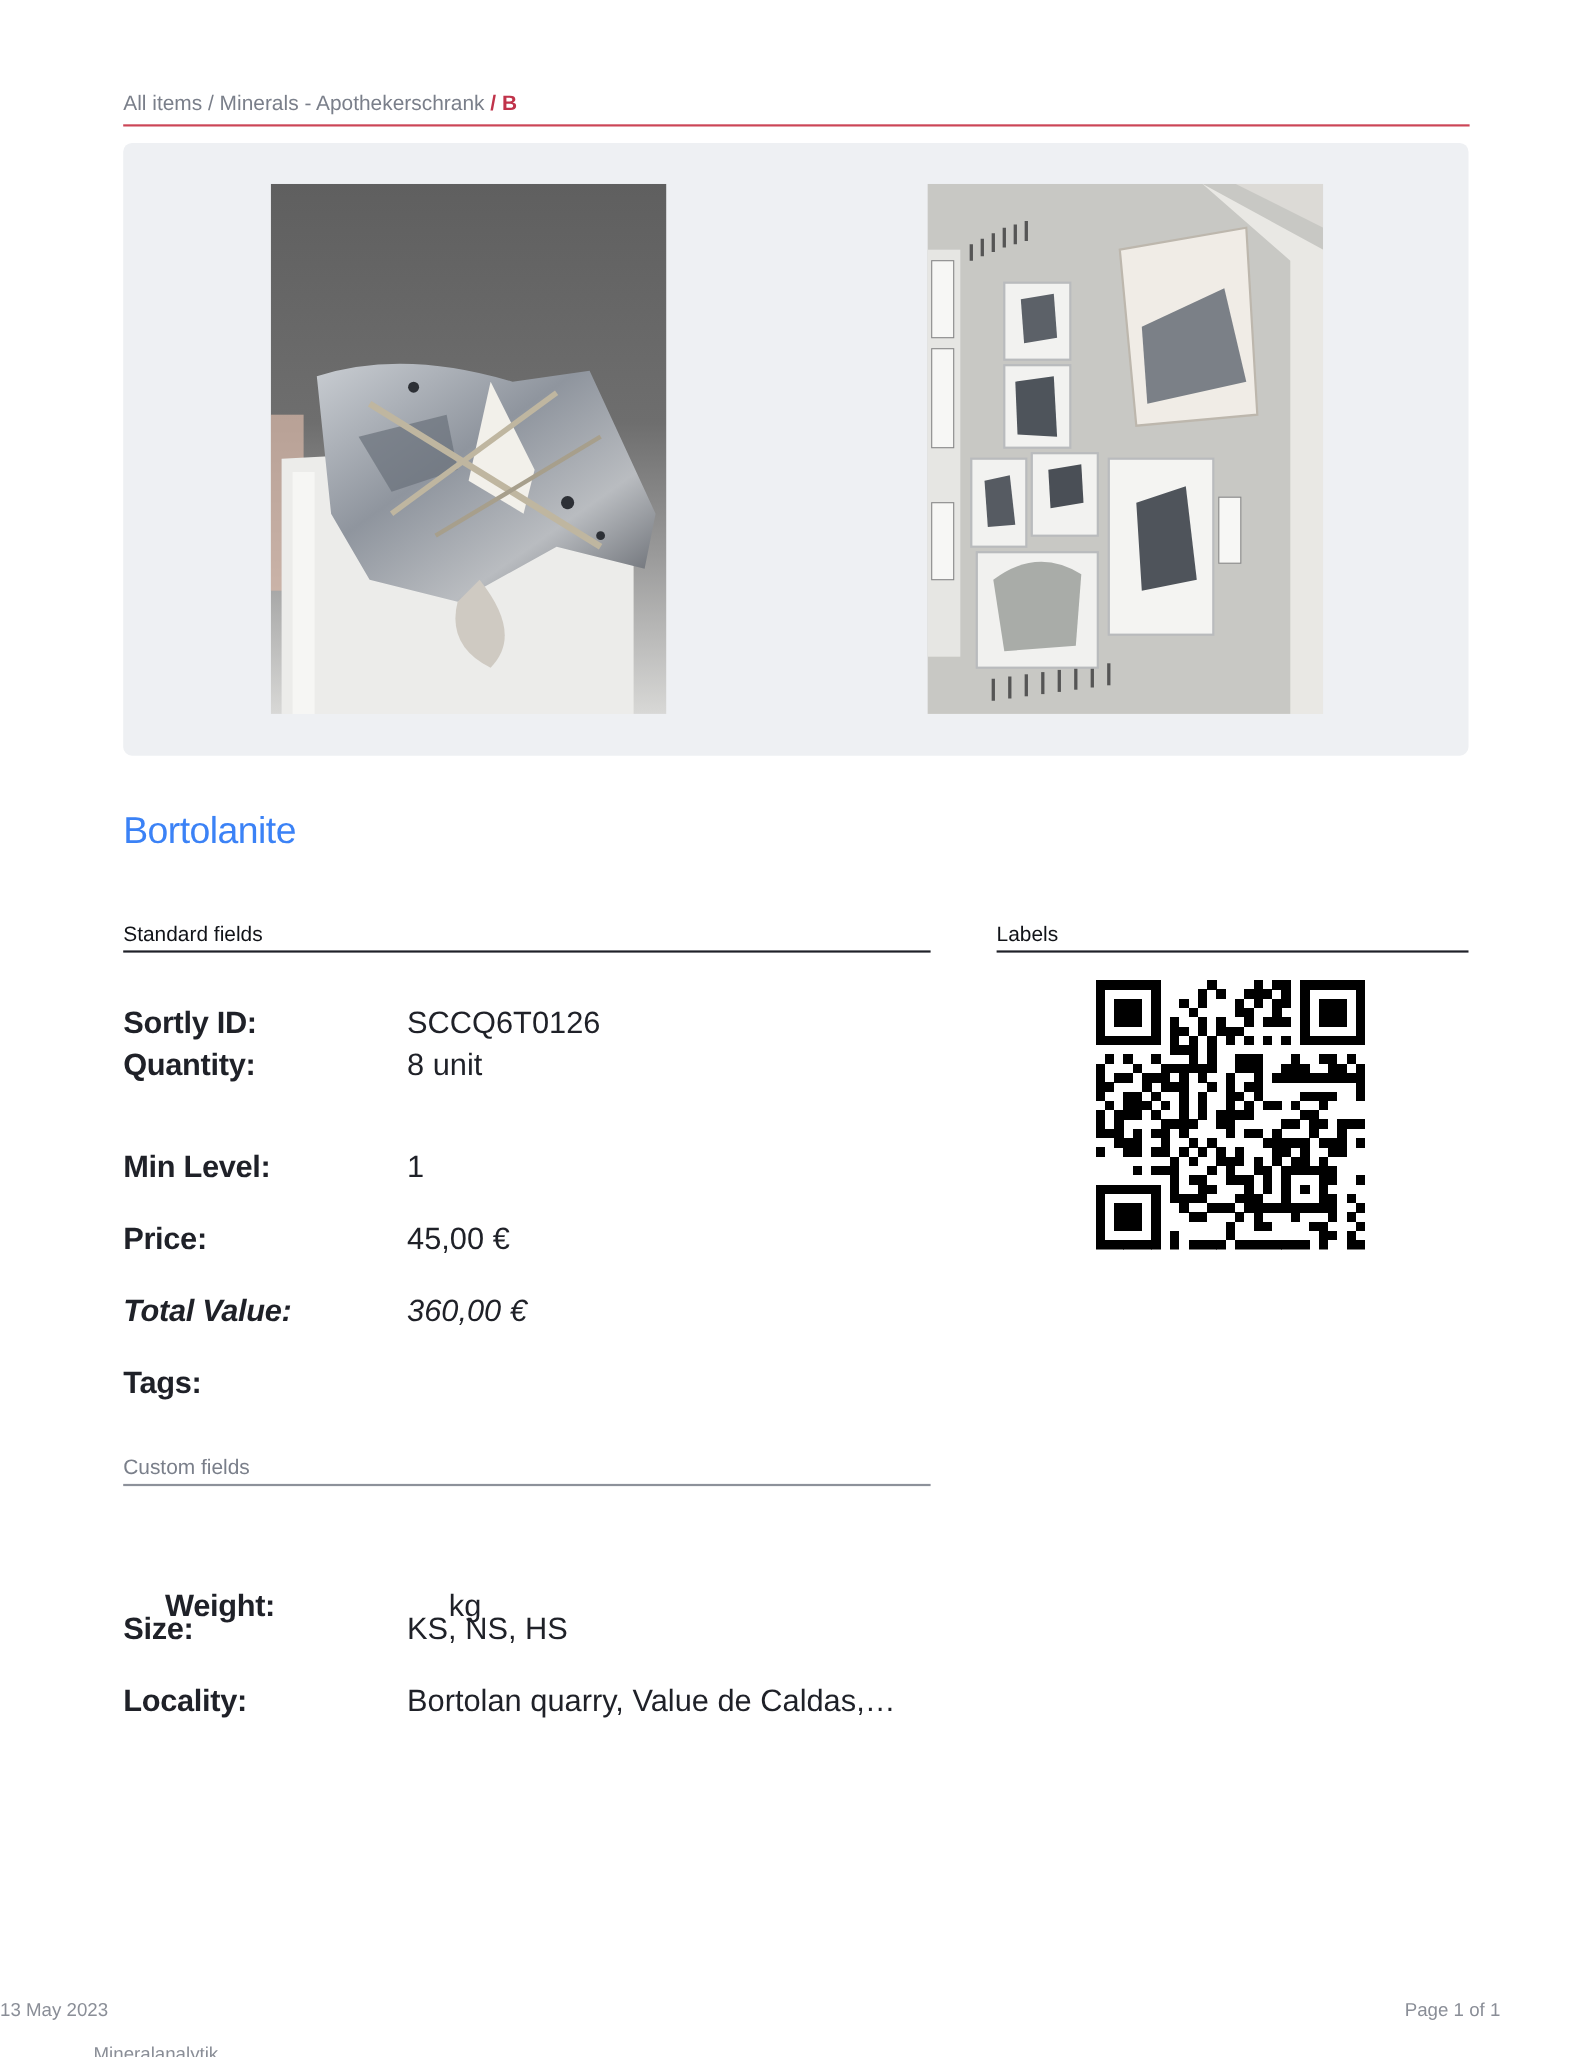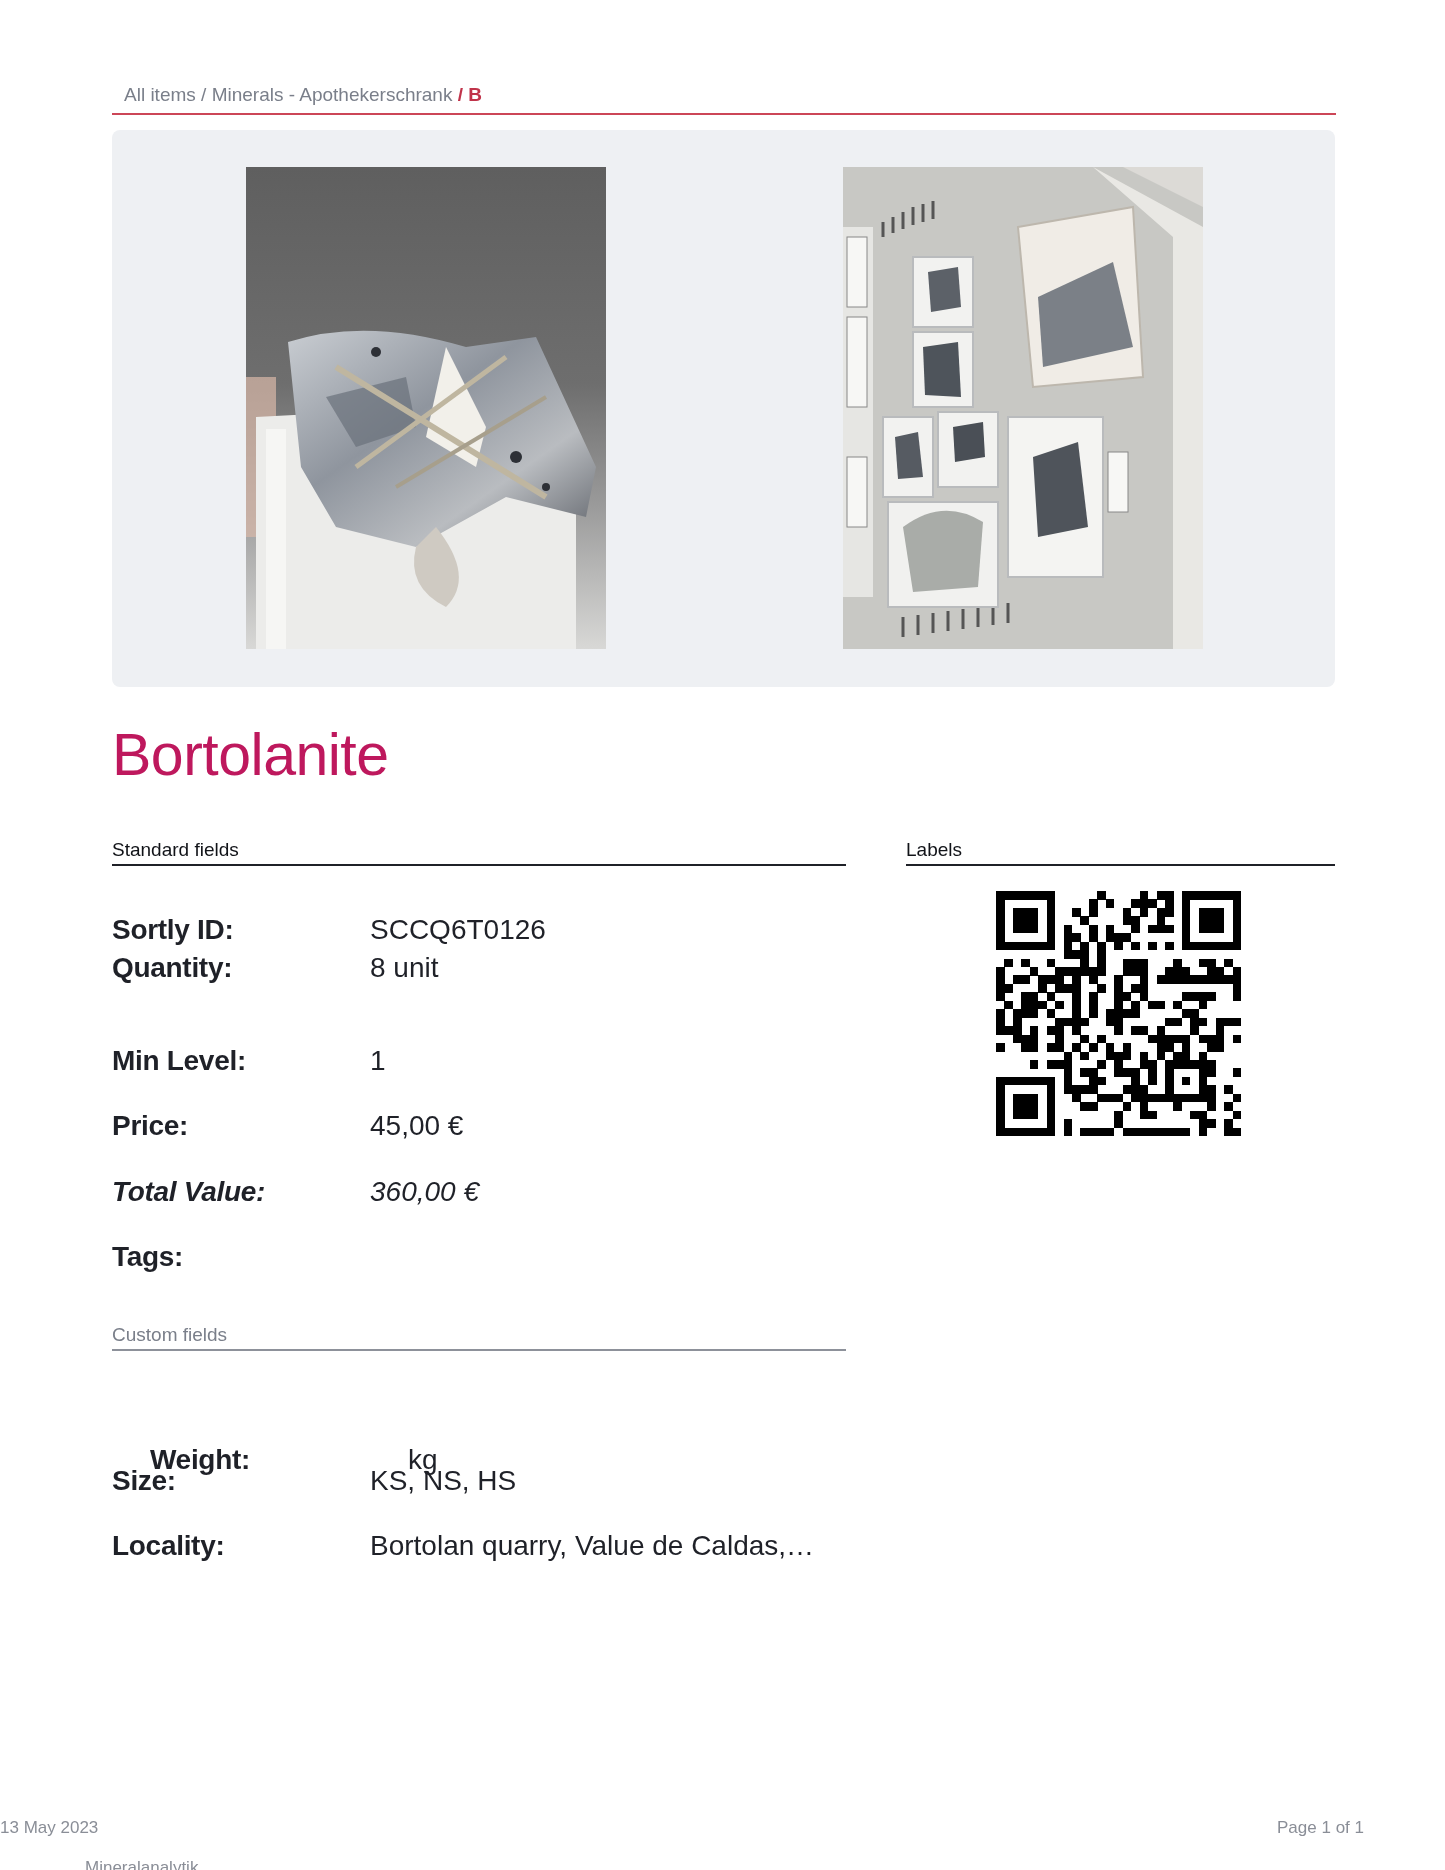--- a/index.html
+++ b/index.html
@@ -3,43 +3,43 @@
   <meta charset="utf-8">
   <style>
     html, body { margin: 0; padding: 0; background: #ffffff; }
     body {
       width: 1445px; height: 1870px; position: relative; overflow: hidden;
       font-family: "Liberation Sans", "DejaVu Sans", sans-serif;
       color: #1f2128;
     }
     .breadcrumb {
       position: absolute; left: 112px; top: 84px; width: 1224px;
-      font-size: 19px; color: #7a7f8a; line-height: 22px; margin-left: 12px;
+      font-size: 19px; color: #7a7f8a; line-height: 22px;
     }
     .breadcrumb .sep, .breadcrumb .item { display: inline; }
     .breadcrumb .active { color: #c0334a; font-weight: bold; }
     .breadcrumb-line {
       position: absolute; left: 112px; top: 113px; width: 1224px; height: 2px;
       background: #cc4657;
     }
     .photo-panel {
       position: absolute; left: 112px; top: 130px; width: 1223px; height: 557px;
       background: #eef0f3; border-radius: 8px;
     }
     .photo {
       position: absolute; top: 37px; width: 360px; height: 482px; overflow: hidden;
     }
     .photo svg { display: block; width: 100%; height: 100%; }
     .photo-1 { left: 134px; }
     .photo-2 { left: 731px; }
 
     .title {
       position: absolute; left: 112px; top: 720px;
-      font-size: 59px; font-weight: normal; margin: 0; line-height: 70px;
-      color: #be185d; letter-spacing: -0.5px;
+      font-size: 34px; font-weight: normal; margin: 0; line-height: 70px;
+      color: #3b82f6; letter-spacing: -0.5px;
     }
     .section-head {
       position: absolute; font-size: 19px; line-height: 22px; color: #111318;
     }
     .section-line { position: absolute; height: 2px; background: #1f2128; }
     .section-head.custom { color: #7a7f8a; }
     .section-line.custom { background: #8d919a; }
 
     .field-row { position: absolute; left: 112px; width: 740px; height: 40px; }
     .field-label {

